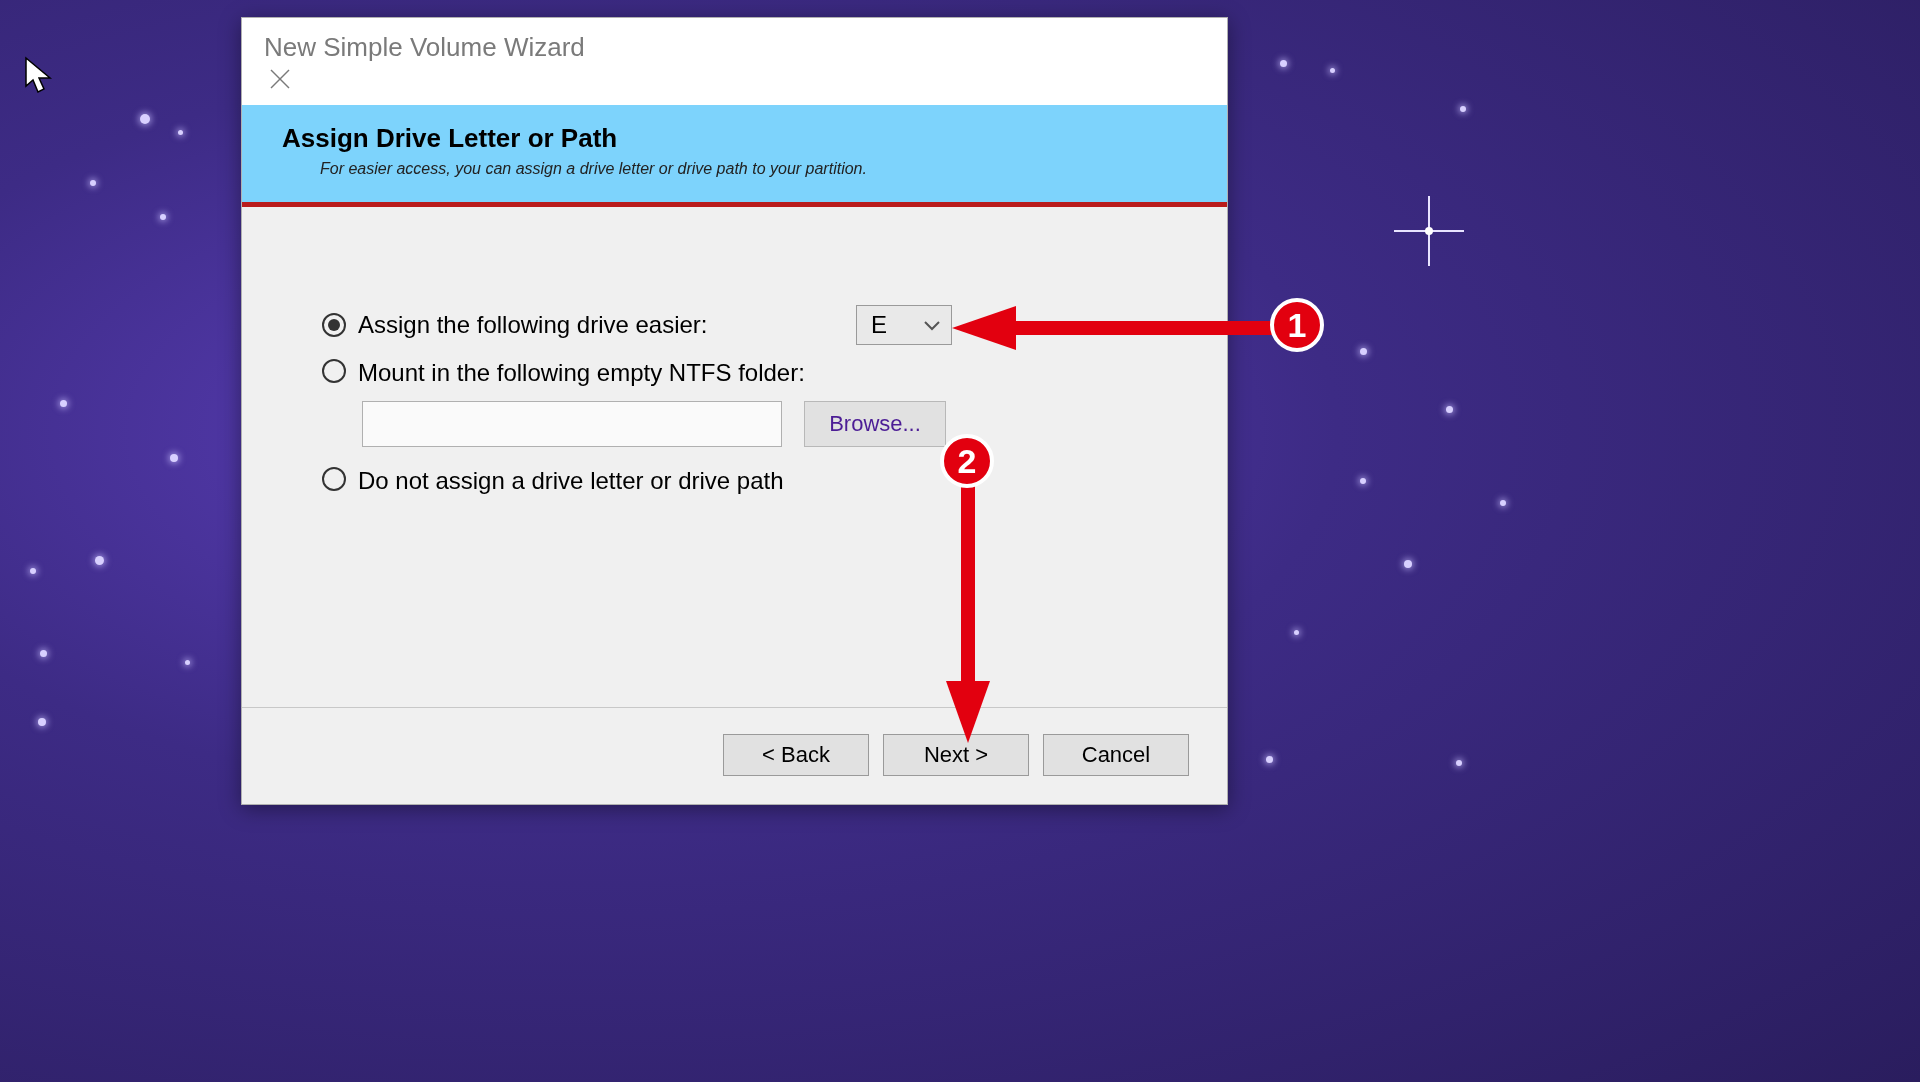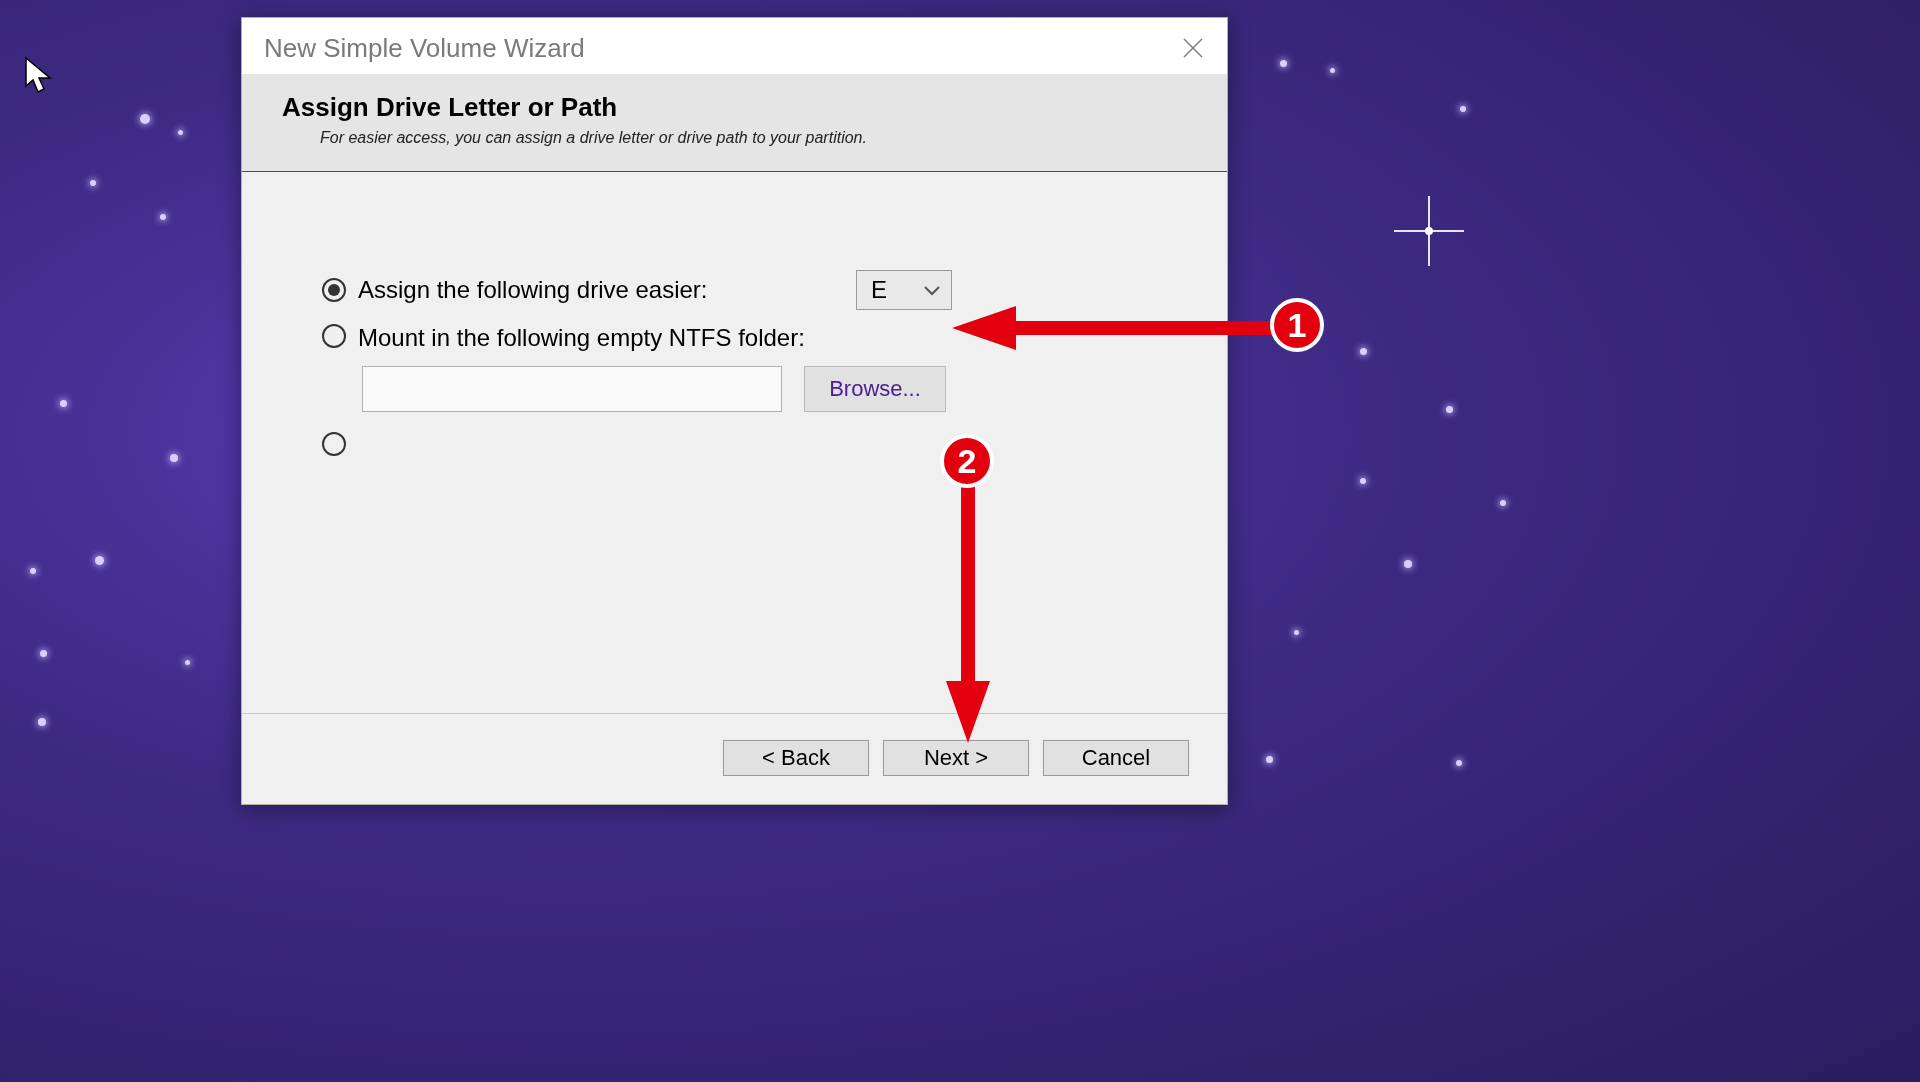--- a/index.html
+++ b/index.html
@@ -30,44 +30,44 @@
       height: 788px;
       background: #ffffff;
       border: 1px solid #b0b0b0;
       box-shadow: 0 4px 20px rgba(0,0,0,0.4);
       display: flex;
       flex-direction: column;
     }
     .titlebar {
       display: flex;
       justify-content: space-between;
-      align-items: center;
       padding: 14px 18px 10px 22px;
       background: #ffffff;
+      flex-direction: column;
     }
     .title-text {
       font-size: 26px;
       color: #7a7a7a;
       font-weight: 400;
     }
     .close-btn {
       width: 32px;
       height: 32px;
       display: flex;
       align-items: center;
       justify-content: center;
       color: #7a7a7a;
       font-size: 26px;
       cursor: pointer;
     }
     .close-btn svg { stroke: #7a7a7a; }
     .header-section {
       padding: 18px 22px 24px 40px;
-      background: #e5e5e5;
-      border-bottom: 1px solid #b91c1c;
+      background: #7dd3fc;
+      border-bottom: 5px solid #b91c1c;
     }
     .heading {
       font-size: 26px;
       font-weight: 700;
       color: #000;
       margin-bottom: 6px;
     }
     .subheading {
       font-size: 16px;
       color: #222;
@@ -157,21 +157,21 @@
     .footer-section {
       background: #f0f0f0;
       border-top: 1px solid #c8c8c8;
       padding: 26px 38px 28px 0;
       display: flex;
       justify-content: flex-end;
       gap: 14px;
     }
     .wiz-btn {
       width: 146px;
-      height: 36px;
+      height: 42px;
       border: 1px solid #9a9a9a;
       background: #e1e1e1;
       font-size: 22px;
       color: #000;
       display: flex;
       align-items: center;
       justify-content: center;
       cursor: pointer;
     }
     .wiz-btn.cancel { }
@@ -275,20 +275,21 @@
       <span class="radio"></span>
       <span class="option-label">Mount in the following empty NTFS folder:</span>
     </div>
     <div class="mount-row">
       <div class="folder-input"></div>
       <div class="browse-btn">Browse...</div>
     </div>
 
     <div class="option-row">
       <span class="radio"></span>
+      <span class="option-label">Do not assign a drive letter or drive path</span>
     </div>
 
   </div>
 
   <div class="footer-section">
     <div class="wiz-btn">&lt; Back</div>
     <div class="wiz-btn">Next &gt;</div>
     <div class="wiz-btn cancel">Cancel</div>
   </div>
 </div>

